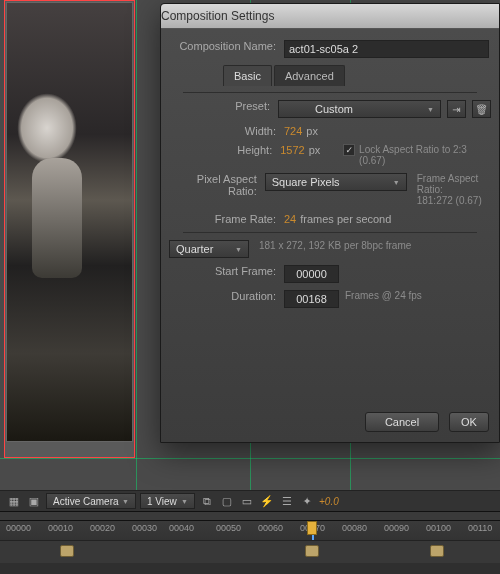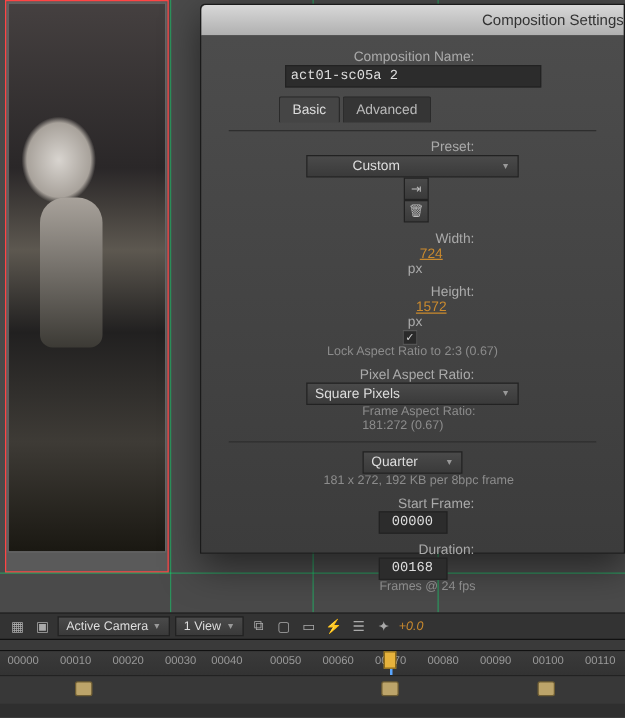--- a/index.html
+++ b/index.html
@@ -7,28 +7,28 @@
 
   .canvas-area { position: absolute; left: 0; top: 0; width: 500px; height: 490px; background: #4a4a4a; }
   .comp-box { position: absolute; left: 4px; top: 0; width: 131px; height: 458px; border: 1px solid #ff4444; background: #5a5a5a; }
   .comp-img { width: 127px; height: 440px; margin: 1px; background: linear-gradient(180deg, #454040 0%, #2a2728 30%, #5d5850 45%, #212020 60%, #3e3b36 80%, #1a1812 100%); border: 1px solid #666; position: relative; overflow: hidden; }
   .comp-img::before { content: ""; position: absolute; left: 10px; top: 90px; width: 60px; height: 70px; background: radial-gradient(#d8d4cf 0%, #a8a29b 60%, transparent 70%); border-radius: 50% 50% 40% 40%; }
   .comp-img::after { content: ""; position: absolute; left: 25px; top: 155px; width: 50px; height: 120px; background: linear-gradient(180deg, #a8a29b, #3c3a35); border-radius: 20px 20px 10px 10px; }
   .guide-v { position: absolute; top: 0; bottom: 0; width: 1px; background: rgba(0,255,120,0.4); }
   .guide-h { position: absolute; left: 0; right: 0; height: 1px; background: rgba(0,255,120,0.4); }
 
   .dialog { position: absolute; left: 160px; top: 3px; width: 340px; height: 440px; background: linear-gradient(180deg, #4d4d4d 0%, #3c3c3c 100%); border: 1px solid #1a1a1a; border-radius: 4px 0 0 0; box-shadow: 0 10px 30px rgba(0,0,0,0.5); }
-  .dialog-title { text-align: right; padding: 5px 0; font-size: 12px; color: #333; background: linear-gradient(180deg, #d8d8d8, #b0b0b0); border-bottom: 1px solid #555; border-radius: 4px 0 0 0; }
-
-  .row { display: flex; align-items: center; margin: 7px 0; flex-direction: column; }
+  .dialog-title { text-align: left; padding: 5px 0; font-size: 12px; color: #333; background: linear-gradient(180deg, #d8d8d8, #b0b0b0); border-bottom: 1px solid #555; border-radius: 4px 0 0 0; }
+
+  .row { display: flex; align-items: flex-start; margin: 7px 0; }
   .lbl { width: 115px; text-align: right; padding-right: 8px; color: #aaa; }
-  .inp { background: #2c2c2c; border: 1px solid #222; color: #ddd; padding: 2px 4px; font-size: 11px; height: 18px; font-family: Liberation Mono, monospace; }
+  .inp { background: #2c2c2c; border: 1px solid #222; color: #ddd; padding: 2px 4px; font-size: 11px; height: 18px; }
   .inp-long { width: 205px; }
   .inp-short { width: 55px; text-align: center; }
-  .val-link { color: #ca8a2e; text-decoration: underline; cursor: pointer; margin-left: 30px; }
+  .val-link { color: #ca8a2e; cursor: pointer; }
   .unit { color: #aaa; padding-left: 4px; }
 
   .tabs { display: flex; margin: 6px 0 0 14px; }
   .tab { padding: 4px 10px; font-size: 11px; color: #bbb; background: #353535; border: 1px solid #2a2a2a; border-bottom: none; border-radius: 2px 2px 0 0; margin-right: 2px; cursor: pointer; }
   .tab.active { background: #454545; color: #ddd; margin-left: 40px; }
 
   .panel { padding: 4px 8px 8px 8px; }
   .sep { height: 1px; background: #2e2e2e; margin: 6px 14px; }
 
   .dd { display: flex; align-items: center; justify-content: space-between; background: linear-gradient(#4a4a4a,#3a3a3a); border: 1px solid #222; color: #ddd; padding: 2px 6px; height: 18px; cursor: pointer; }
@@ -113,43 +113,52 @@
       <div class="dd dd-par">
         <span>Square Pixels</span>
         <span class="tri">▼</span>
       </div>
       <div style="padding-left:10px">
         <div class="small-note">Frame Aspect Ratio:</div>
         <div class="small-note">181:272 (0.67)</div>
       </div>
     </div>
 
+    <div class="row">
+      <div class="lbl">Frame Rate:</div>
+      <span class="val-link">24</span>
+      <span class="unit">frames per second</span>
+    </div>
 
     <div class="sep"></div>
 
     <div class="row">
       <div class="dd dd-res">
         <span>Quarter</span>
         <span class="tri">▼</span>
       </div>
       <span class="small-note" style="padding-left:10px">181 x 272, 192 KB per 8bpc frame</span>
     </div>
 
     <div class="row">
       <div class="lbl">Start Frame:</div>
       <input class="inp inp-short" value="00000" style="">
     </div>
 
     <div class="row">
       <div class="lbl">Duration:</div>
       <input class="inp inp-short" value="00168" style="">
-      <span class="small-note" style="padding-left:24px">Frames @ 24 fps</span>
-    </div>
-  </div>
-
+      <span class="small-note" style="padding-left:6px">Frames @ 24 fps</span>
+    </div>
+  </div>
+
+  <div class="btns">
+    <button class="btn">Cancel</button>
+    <button class="btn btn-ok">OK</button>
+  </div>
 </div>
 
 <div class="view-toolbar">
   <span class="tb-icon">▦</span>
   <span class="tb-icon">▣</span>
   <div class="dd" style="width:90px">
     <span>Active Camera</span>
     <span class="tri">▼</span>
   </div>
   <div class="dd" style="width:55px">

